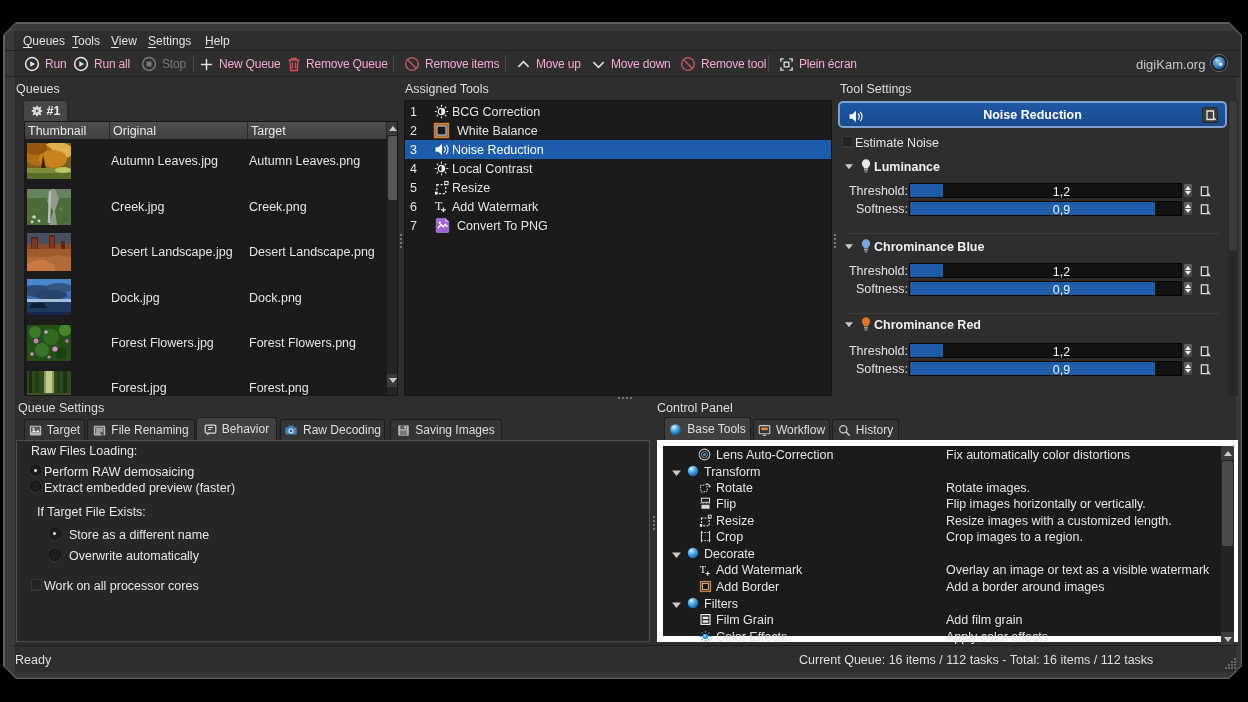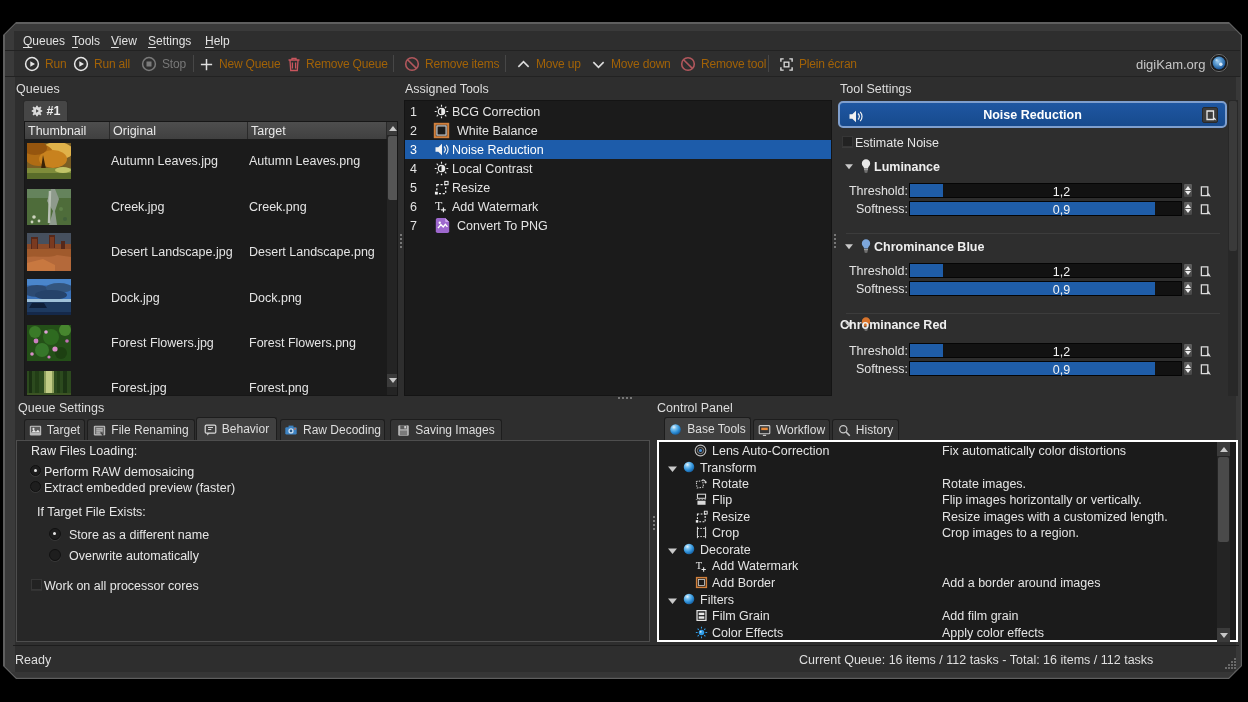--- a/index.html
+++ b/index.html
@@ -8,21 +8,21 @@
 #winO{position:absolute;left:3px;top:22px;width:1239px;height:657px;background:#5f5f5f;clip-path:polygon(13px 0,calc(100% - 13px) 0,100% 13px,100% calc(100% - 13px),calc(100% - 13px) 100%,13px 100%,0 calc(100% - 13px),0 13px);}
 #win{position:absolute;left:4.5px;top:23.5px;width:1236px;height:654px;background:#2e2e2e;clip-path:polygon(12px 0,calc(100% - 12px) 0,100% 12px,100% calc(100% - 12px),calc(100% - 12px) 100%,12px 100%,0 calc(100% - 12px),0 12px);}
 .abs{position:absolute;}
 .lab{position:absolute;font-size:12.5px;color:#dfdfdf;white-space:nowrap;}
 u{text-decoration:underline;text-underline-offset:2px;}
 
 #menubar{position:absolute;left:14px;top:30px;width:1224px;height:20px;}
 #menubar span{position:absolute;top:4px;font-size:12px;color:#e2e2e2;white-space:nowrap;}
 .mline{position:absolute;left:5px;width:1235px;height:1px;background:#222222;}
 
-.tbtn{position:absolute;top:53px;height:22px;display:flex;align-items:center;font-size:12px;letter-spacing:-0.2px;color:#a16207;white-space:nowrap;}
+.tbtn{position:absolute;top:53px;height:22px;display:flex;align-items:center;font-size:12px;letter-spacing:-0.2px;color:#f9a8d4;white-space:nowrap;}
 .tbtn svg{display:block;}
 .tsep{position:absolute;top:55px;width:1px;height:17px;background:#474747;}
 
 .ptitle{position:absolute;font-size:12.5px;color:#dddddd;white-space:nowrap;}
 
 #qtab{position:absolute;left:23px;top:100px;width:45px;height:21px;background:#464646;border:1px solid #2a2a2a;border-bottom:none;border-radius:3px 3px 0 0;display:flex;align-items:center;justify-content:center;gap:4px;font-size:12.5px;font-weight:bold;color:#ececec;}
 #qtable{position:absolute;left:24px;top:121px;width:374px;height:275px;background:#1b1b1b;border:1px solid #171717;overflow:hidden;}
 .qhead{position:absolute;left:0;top:0;height:17px;background:linear-gradient(#4e4e4e,#404040);border-right:1px solid #2a2a2a;color:#e8e8e8;font-size:12.5px;display:flex;align-items:center;padding-left:3px;}
 .qrow-text{position:absolute;font-size:12.5px;color:#e4e4e4;white-space:nowrap;}
 .thumb{position:absolute;left:2px;width:44px;overflow:hidden;}
@@ -47,21 +47,21 @@
 .spin{position:absolute;left:1183px;width:10px;height:15px;background:linear-gradient(#606060,#474747);border:1px solid #2d2d2d;border-radius:2px;}
 .spin:before{content:"";position:absolute;left:1px;top:2px;border-left:3px solid transparent;border-right:3px solid transparent;border-bottom:4px solid #eee;}
 .spin:after{content:"";position:absolute;left:1px;bottom:2px;border-left:3px solid transparent;border-right:3px solid transparent;border-top:4px solid #eee;}
 .pgico{position:absolute;left:1200px;width:11px;height:13px;}
 .fsep{position:absolute;left:846px;width:374px;height:1px;background:#3c3c3c;}
 .slab{position:absolute;font-size:12.5px;color:#e2e2e2;text-align:right;width:68px;left:840px;}
 
 .tab{position:absolute;top:419px;height:21px;background:#343434;border:1px solid #1d1d1d;border-bottom:none;border-radius:3px 3px 0 0;display:flex;align-items:center;justify-content:center;gap:5px;font-size:12px;color:#dedede;white-space:nowrap;}
 .tab.active{top:417px;height:23px;background:#404040;}
 #qpane{position:absolute;left:16px;top:440px;width:634px;height:202px;background:#272727;border:1px solid #4e4e4e;}
-#cpane{position:absolute;left:657px;top:440px;width:581px;height:202px;background:#1b1b1b;border:2px solid #ffffff;}
+#cpane{position:absolute;left:657px;top:440px;width:581px;height:202px;background:#1b1b1b;border:6px solid #ffffff;}
 .radio{position:absolute;width:11px;height:11px;border-radius:50%;background:#1e1e1e;border:1px solid #101010;box-shadow:0 1px 0 rgba(255,255,255,.08);}
 .radio.sel:before{content:"";position:absolute;left:2.7px;top:2.7px;width:3.8px;height:3.8px;border-radius:50%;background:#e8e8e8;}
 .ctext{position:absolute;font-size:12.5px;color:#e6e6e6;white-space:nowrap;}
 
 .crow{position:absolute;font-size:12.5px;color:#e4e4e4;white-space:nowrap;}
 
 #statusline{position:absolute;left:13px;top:645px;width:1226px;height:1px;background:#1d1d1d;}
 .grip{position:absolute;}
 </style>
 </head>
@@ -467,21 +467,21 @@
 
 <svg class="abs" style="left:845px;top:321px;" width="8" height="7" viewBox="0 0 9 8">
     <path d="M0 1.5h9L4.5 7z" fill="#c9c9c9"></path>
   </svg>
 <svg class="abs" style="left:861px;top:317px;" width="10" height="14" viewBox="0 0 12 16">
     <path d="M6 0a5 5 0 0 1 5 5c0 2.2-1.6 3.2-2.2 4.6-.2.5-.3 1-.3 1.4H3.5c0-.4-.1-.9-.3-1.4C2.6 8.2 1 7.2 1 5a5 5 0 0 1 5-5z" fill="#d8742c"></path>
     <rect x="3.6" y="11.6" width="4.8" height="1.2" fill="#9a9a9a"></rect>
     <rect x="3.9" y="13.2" width="4.2" height="1.2" fill="#9a9a9a"></rect>
     <rect x="4.4" y="14.7" width="3.2" height="1.1" fill="#9a9a9a"></rect>
   </svg>
-<div class="secthead" style="left:840px;top:318px;">Chrominance Red</div>
+<div class="secthead" style="left:874px;top:318px;">Chrominance Red</div>
 <div class="slab" style="top:344px;">Threshold:</div>
 <div class="slider" style="top:343px;">
     <div class="sfill" style="width:33px;"></div>
     <div class="sval">1,2</div>
   </div>
 <div class="spin" style="top:343px;"></div>
 <svg class="pgico" style="top:345px;" width="12" height="13" viewBox="0 0 12 13">
     <path d="M1.5 1.5h7v9.5h-7z" fill="none" stroke="#dcdcdc" stroke-width="1.4"></path>
     <path d="M7.2 10.2l4.6 2.2-2.3-4.4z" fill="#dcdcdc"></path>
   </svg>
@@ -606,20 +606,21 @@
     </svg>
  <svg class="abs" style="left:24px;top:101px;" width="12" height="12" viewBox="0 0 16 16">
       <circle cx="8" cy="8" r="7" fill="url(#sph)"></circle>
     </svg>
  <div class="crow" style="left:41px;top:101px;">Decorate</div>
  <svg class="abs" style="left:36px;top:117px;" width="13" height="14" viewBox="0 0 15 16">
       <text x="1" y="11" font-family="Liberation Serif,serif" font-size="12" fill="#ececec">T</text>
       <path d="M10 9.5v5M7.5 12h5" stroke="#ececec" stroke-width="1.2"></path>
     </svg>
  <div class="crow" style="left:53px;top:117px;">Add Watermark</div>
+ <div class="crow" style="left:283px;top:117px;">Overlay an image or text as a visible watermark</div>
  <svg class="abs" style="left:36px;top:134px;" width="13" height="13" viewBox="0 0 16 16">
       <rect x="2" y="2" width="12" height="12" fill="none" stroke="#d2803c" stroke-width="1.8"></rect>
       <rect x="4.3" y="4.3" width="7.4" height="7.4" fill="none" stroke="#cfcfcf" stroke-width="1"></rect>
     </svg>
  <div class="crow" style="left:53px;top:134px;">Add Border</div>
  <div class="crow" style="left:283px;top:134px;">Add a border around images</div>
  <svg class="abs" style="left:9px;top:155px;" width="9" height="8" viewBox="0 0 9 8">
       <path d="M0 1.5h9L4.5 7z" fill="#c9c9c9"></path>
     </svg>
  <svg class="abs" style="left:24px;top:151px;" width="12" height="12" viewBox="0 0 16 16">

